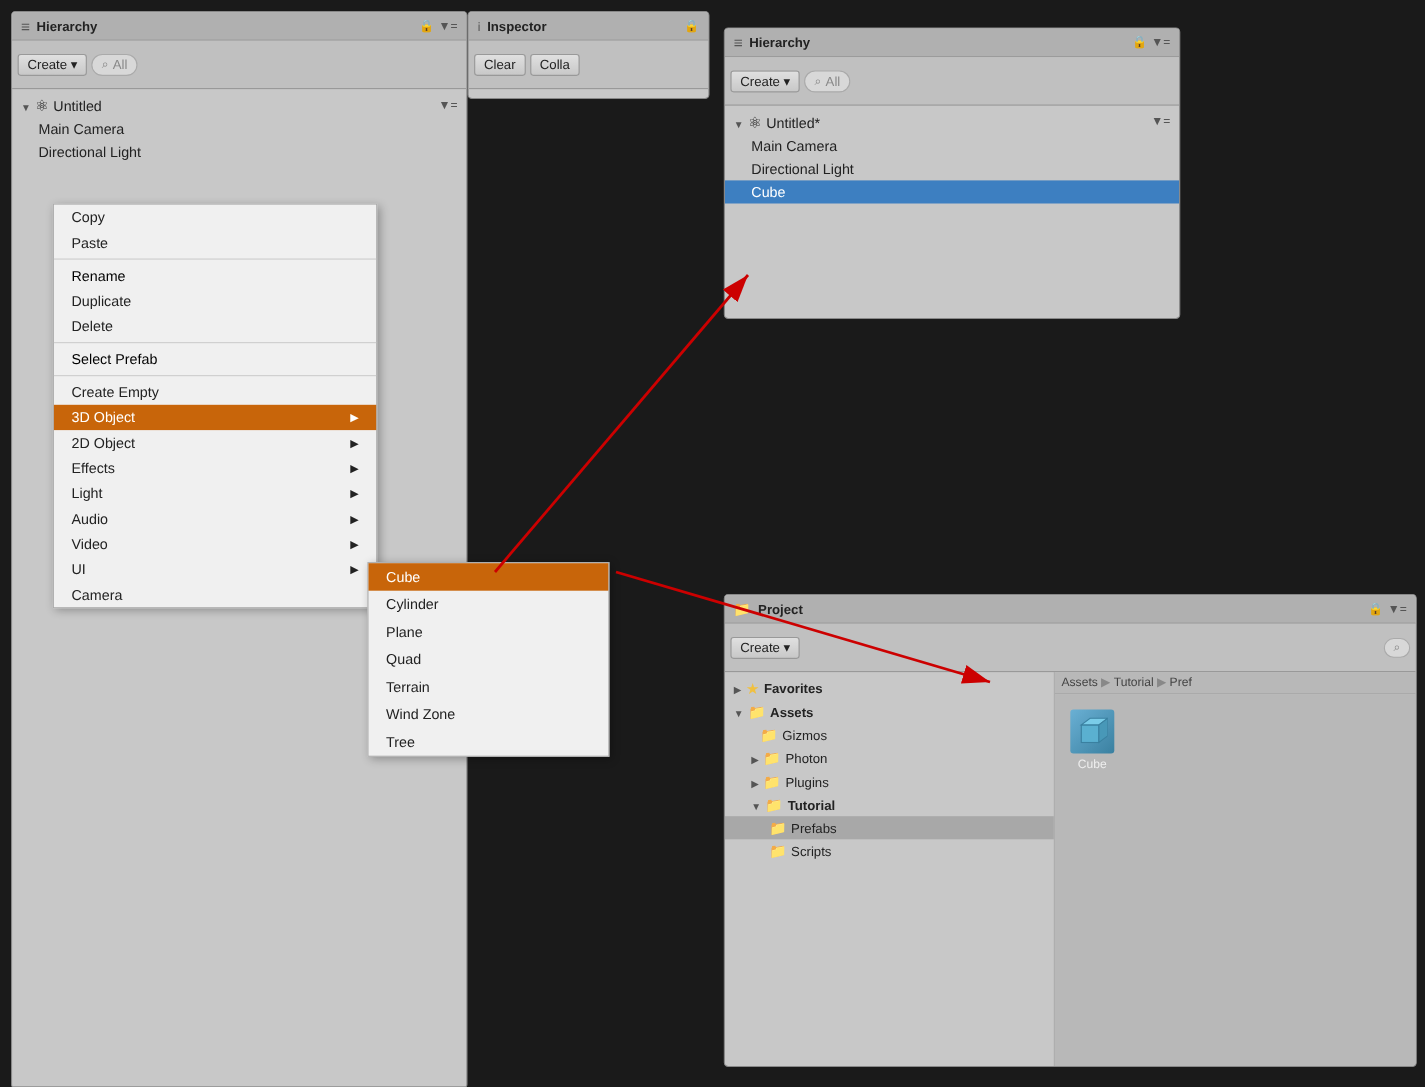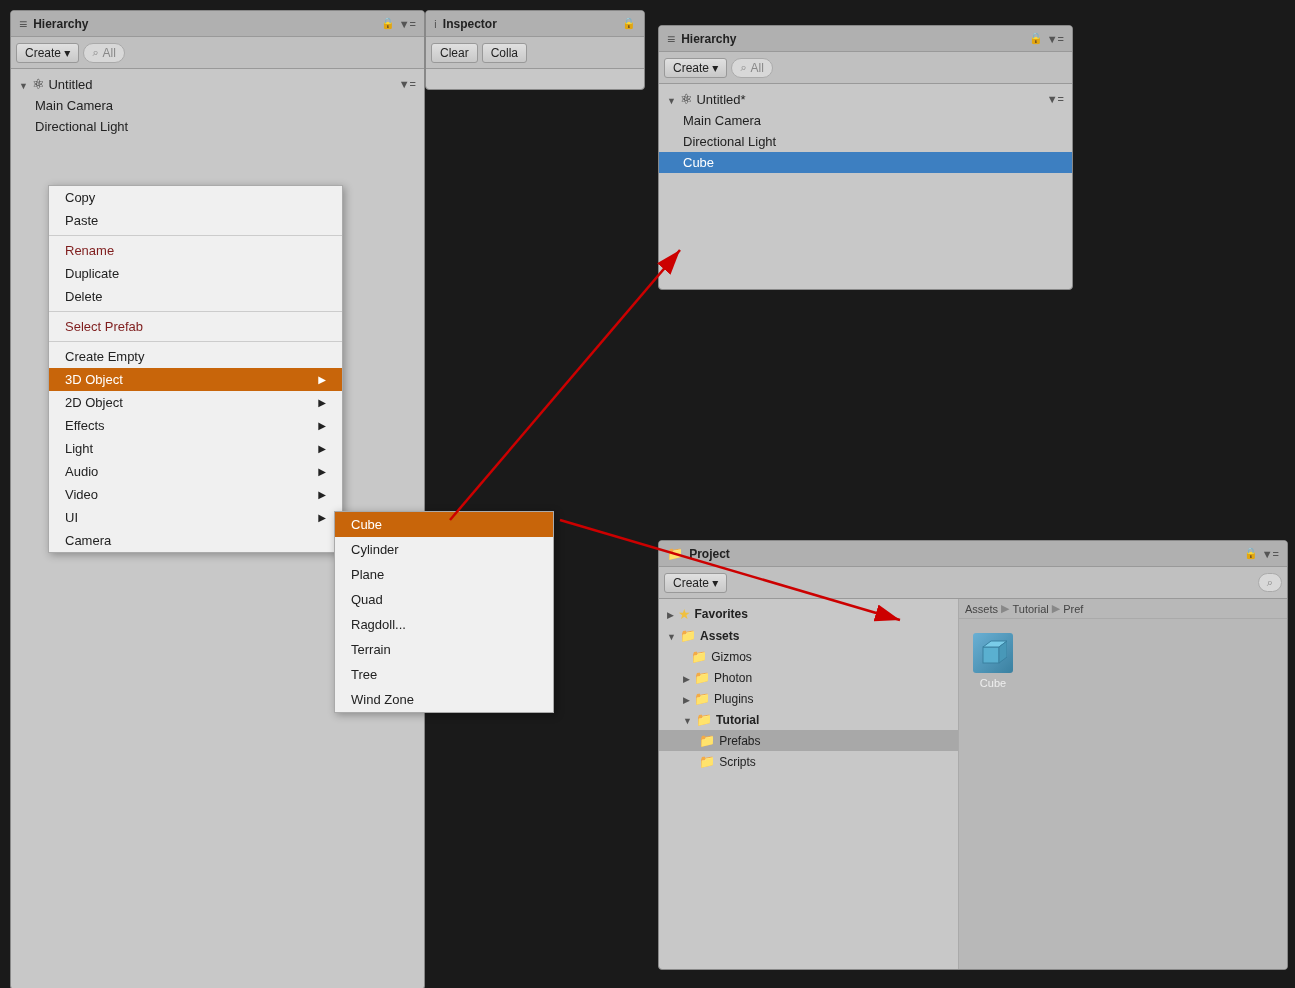--- a/index.html
+++ b/index.html
@@ -50,21 +50,21 @@
       font-size: 11px;
     }
 
     .toolbar {
       background: #c0c0c0;
       border-bottom: 1px solid #999;
       padding: 3px 5px;
       display: flex;
       align-items: center;
       gap: 4px;
-      height: 32px;
+      height: 44px;
     }
 
     .btn {
       background: linear-gradient(to bottom, #e0e0e0, #c8c8c8);
       border: 1px solid #999;
       border-radius: 3px;
       padding: 2px 8px;
       font-size: 12px;
       color: #222;
       cursor: pointer;
@@ -111,21 +111,21 @@
       align-items: center;
       justify-content: space-between;
     }
 
     .menu-item.active {
       background: #c8650a;
       color: white;
     }
 
     .menu-item.disabled {
-      color: #7f1d1d;
+      color: #000000;
       cursor: default;
     }
 
     .menu-divider {
       height: 1px;
       background: #ccc;
       margin: 3px 0;
     }
 
     .menu-arrow { font-size: 10px; }
@@ -353,24 +353,23 @@
     <span class="menu-arrow">▶</span>
   </div>
   <div class="menu-item">Camera</div>
 </div>
 
 <div class="submenu">
   <div class="menu-item active">Cube</div>
   <div class="menu-item">Cylinder</div>
   <div class="menu-item">Plane</div>
   <div class="menu-item">Quad</div>
-  <div class="menu-item">Ragdoll...</div>
   <div class="menu-item">Terrain</div>
+  <div class="menu-item">Wind Zone</div>
   <div class="menu-item">Tree</div>
-  <div class="menu-item">Wind Zone</div>
 </div>
 
 <div class="panel" id="hierarchy-right">
   <div class="panel-header">
     <span style="color:#555;font-size:14px;">≡</span>
     <span class="panel-title">Hierarchy</span>
     <div class="panel-icons-right">
       <span style="font-size:11px;">🔒</span>
       <span style="font-size:11px;">▼=</span>
     </div>

